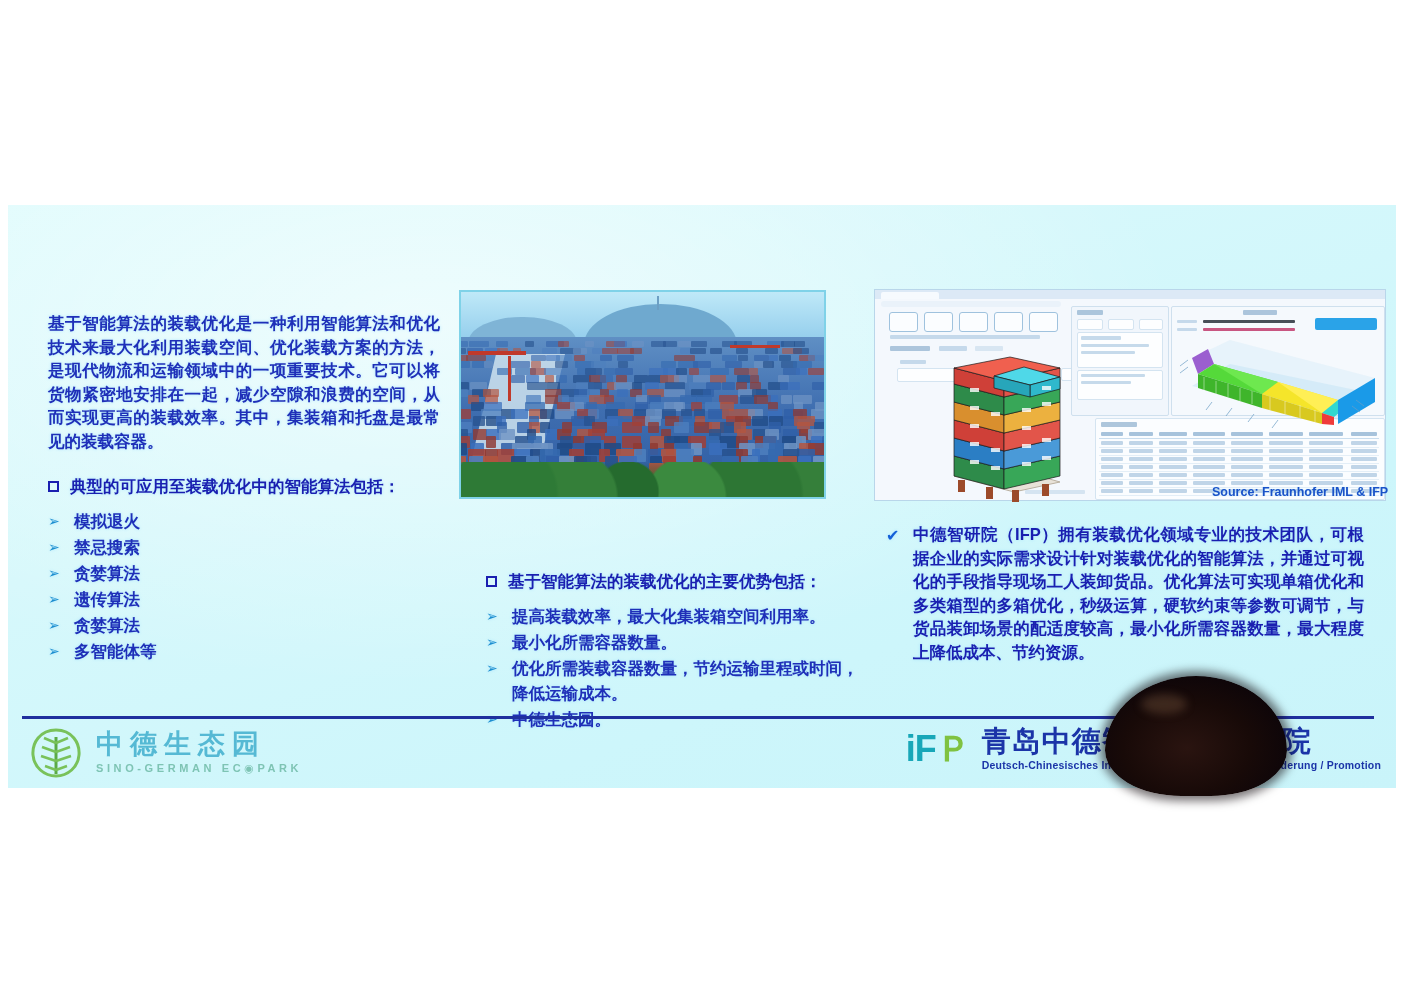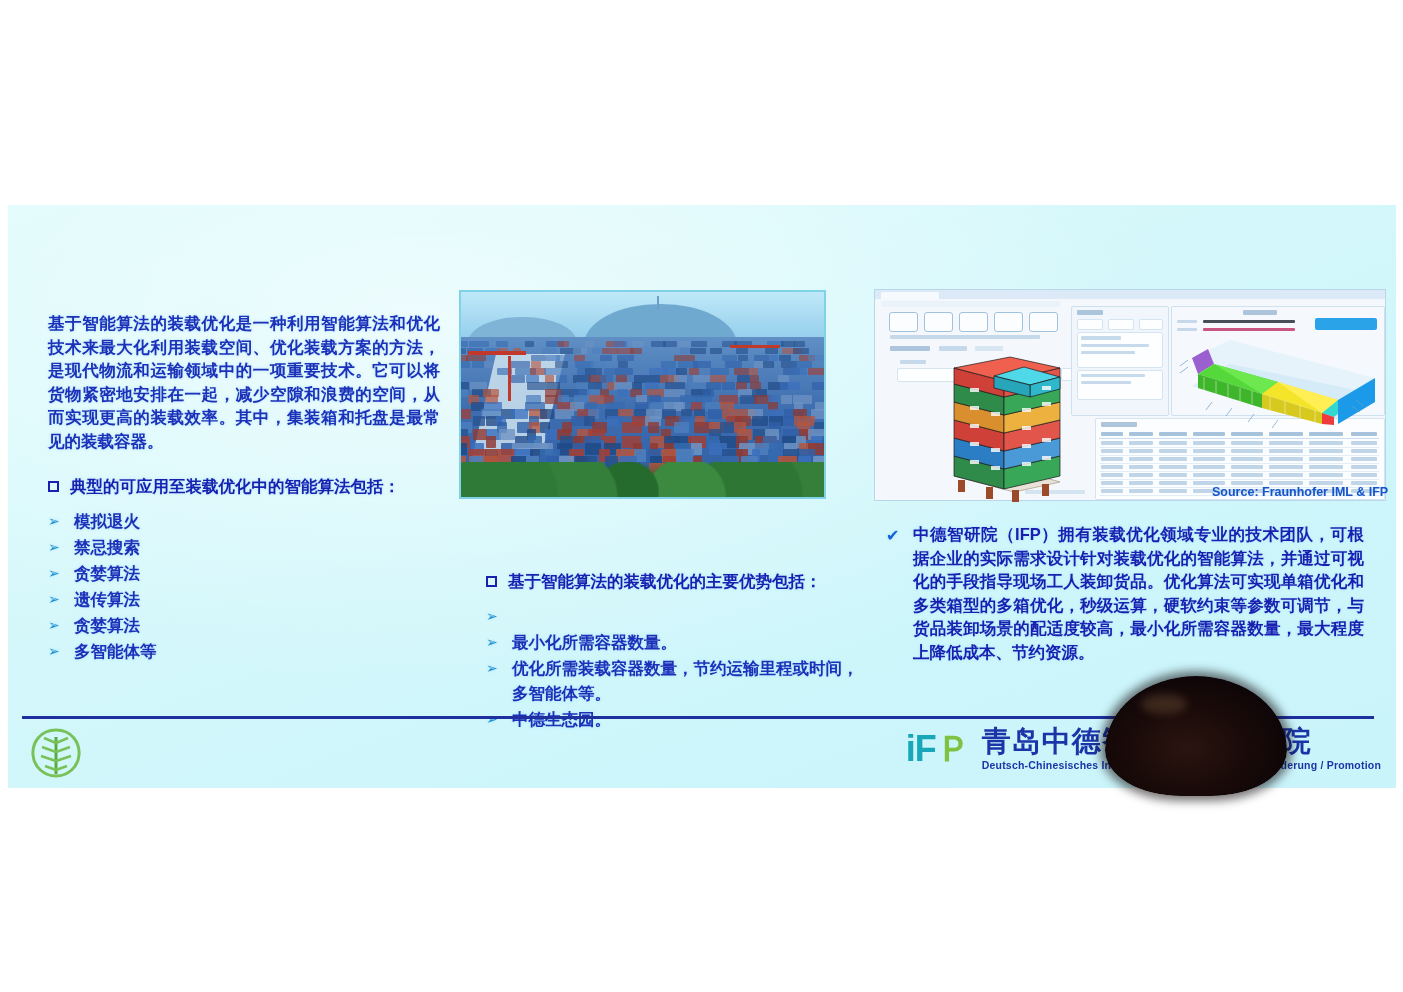--- a/index.html
+++ b/index.html
@@ -855,28 +855,29 @@
   <div class="src">Source: Fraunhofer IML &amp; IFP</div>
 
   <div class="col-mid">
     <div class="head-line">
       <span class="sq"></span>
       <span>基于智能算法的装载优化的主要优势包括：</span>
     </div>
     <ul class="sub ind">
       <li>
           <span class="arw">➢</span>
+          <span>提高装载效率，最大化集装箱空间利用率。</span>
         </li>
       <li>
           <span class="arw">➢</span>
           <span>最小化所需容器数量。</span>
         </li>
       <li>
           <span class="arw">➢</span>
-          <span>优化所需装载容器数量，节约运输里程或时间，多智能体等。</span>
+          <span>优化所需装载容器数量，节约运输里程或时间，降低运输成本。</span>
         </li>
       <li>
           <span class="arw">➢</span>
           <span>中德生态园。</span>
         </li>
     </ul>
   </div>
 
   <div class="col-right">
     <div class="head-line">
@@ -893,20 +894,24 @@
       <line x1="28" y1="10" x2="28" y2="47" stroke="#5aab46" stroke-width="3"></line>
       <line x1="28" y1="16" x2="16" y2="11" stroke="#79c25a" stroke-width="2.6"></line>
       <line x1="28" y1="16" x2="40" y2="11" stroke="#79c25a" stroke-width="2.6"></line>
       <line x1="28" y1="25" x2="14" y2="20" stroke="#79c25a" stroke-width="2.6"></line>
       <line x1="28" y1="25" x2="42" y2="20" stroke="#79c25a" stroke-width="2.6"></line>
       <line x1="28" y1="34" x2="13" y2="29" stroke="#79c25a" stroke-width="2.6"></line>
       <line x1="28" y1="34" x2="43" y2="29" stroke="#79c25a" stroke-width="2.6"></line>
       <line x1="28" y1="43" x2="17" y2="39" stroke="#79c25a" stroke-width="2.4"></line>
       <line x1="28" y1="43" x2="39" y2="39" stroke="#79c25a" stroke-width="2.4"></line>
     </svg>
+    <div>
+      <div class="sg-cn">中德生态园</div>
+      <div class="sg-en">SINO-GERMAN EC◉PARK</div>
+    </div>
   </div>
 
   <div class="logo-right">
     <div class="ifp">iF<span class="leaf">Ｐ</span></div>
     <div>
       <div class="ifp-cn">青岛中德智能产业研究院</div>
       <div class="ifp-en">Deutsch-Chinesisches Institut für Intelligente Industrieförderung / Promotion</div>
     </div>
   </div>
 

